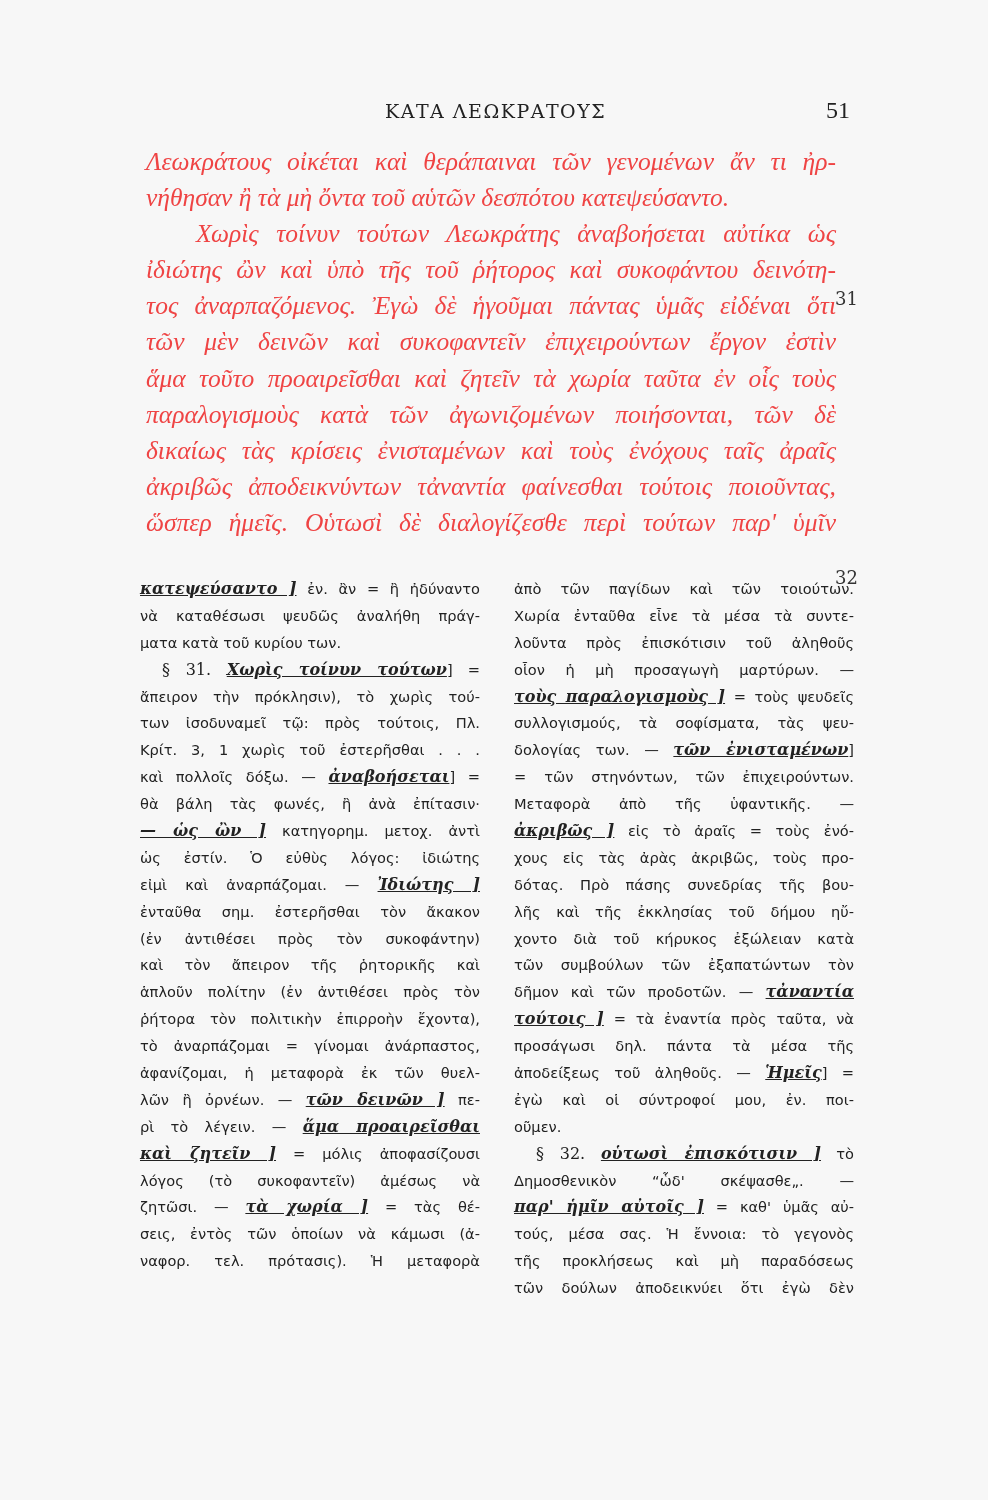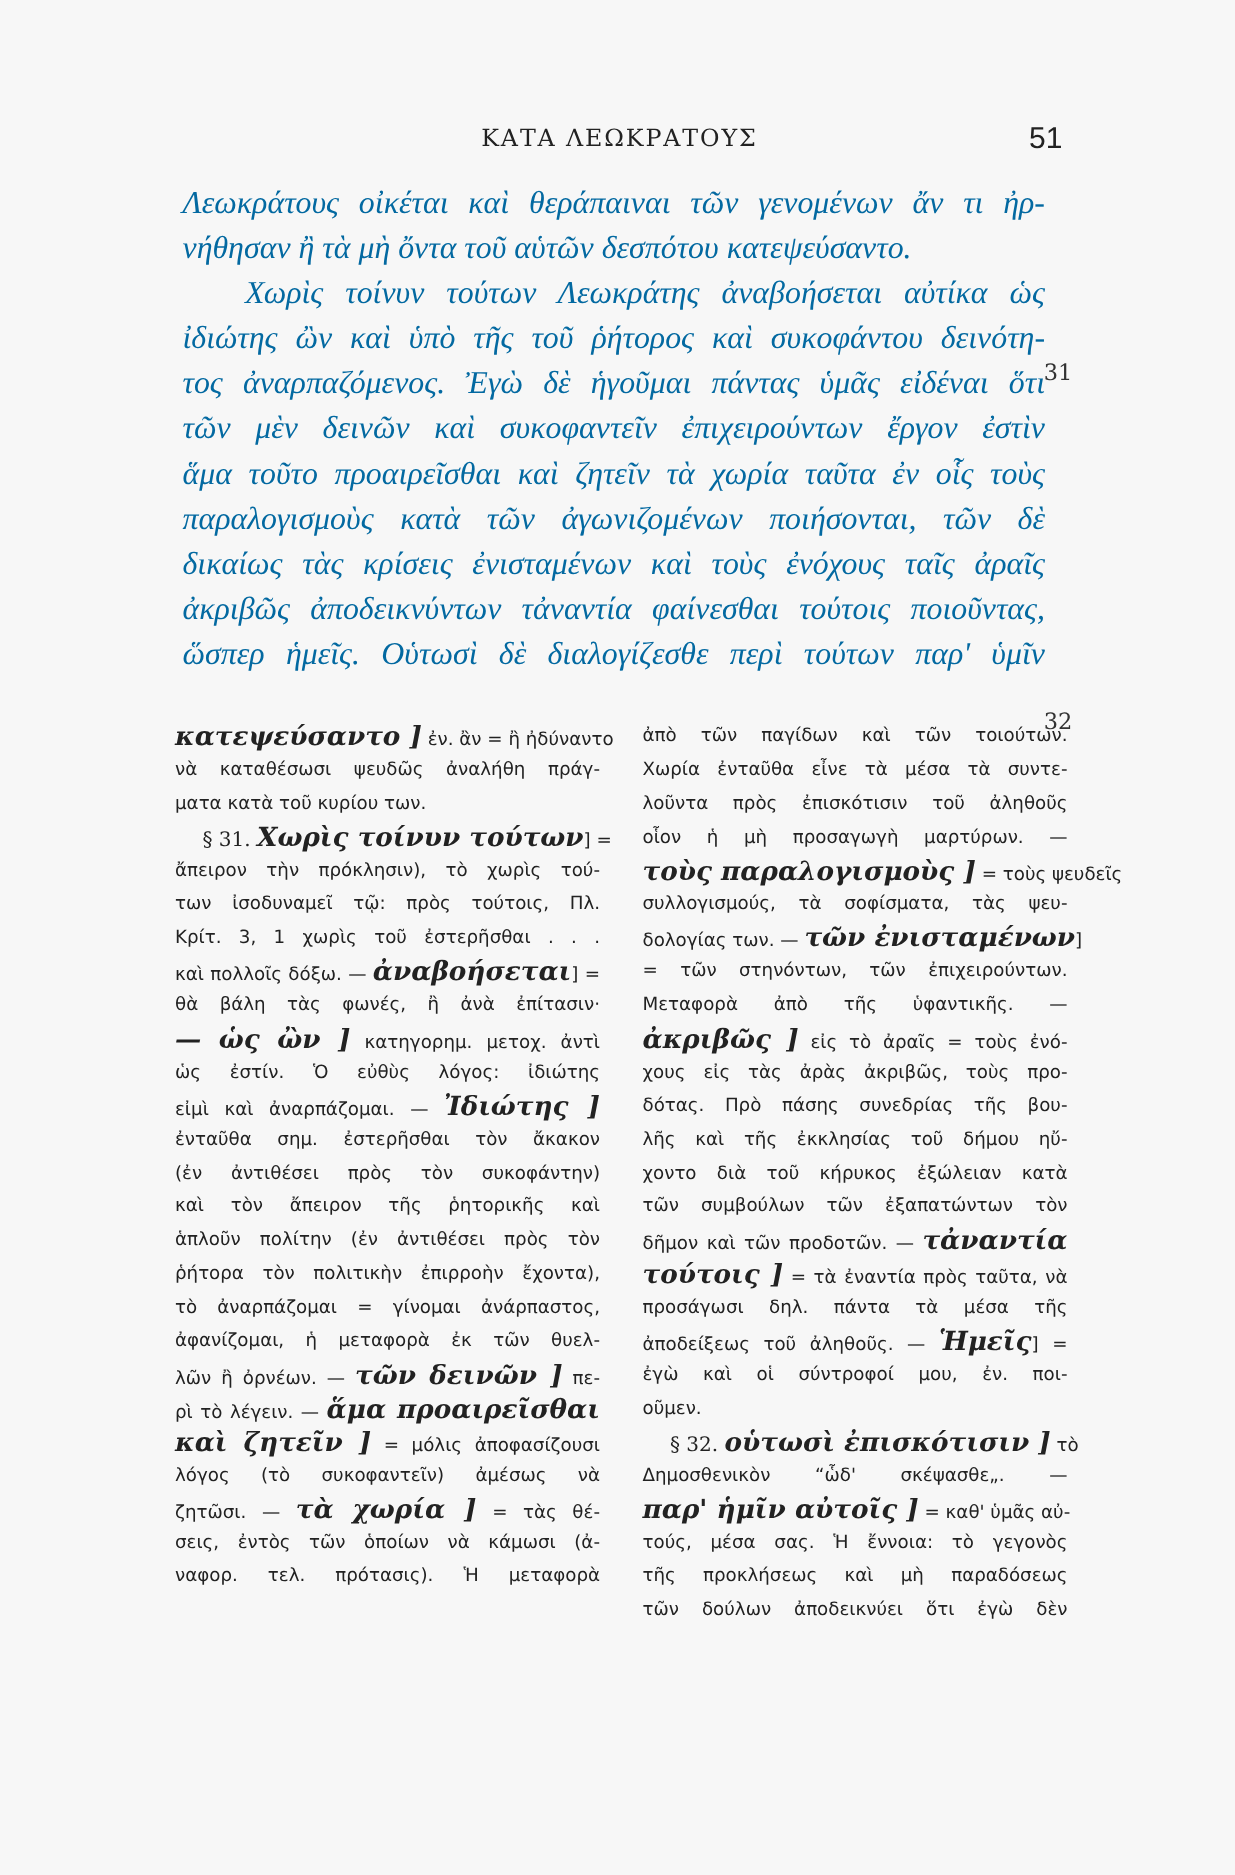--- a/index.html
+++ b/index.html
@@ -13,26 +13,26 @@
   .page { position: absolute; left: 0; top: 0; width: 988px; height: 1274px; }
   .running-head {
     position: absolute; top: 100px; left: 140px; width: 710px; height: 30px;
   }
   .running-title {
     position: absolute; left: 245px; top: 0;
     font-family: "DejaVu Serif", serif; font-size: 19px; letter-spacing: 1.5px; color: #222;
   }
   .page-number {
     position: absolute; right: 0; top: -3px;
-    font-family: Liberation Sans, sans-serif; font-size: 24px; color: #222; text-align: center;
+    font-family: Liberation Serif, serif; font-size: 24px; color: #222; text-align: center;
   }
   .main-text {
     position: absolute; top: 144px; left: 146px; width: 690px;
     font-family: "Liberation Serif", serif; font-style: italic;
-    font-size: 25.5px; line-height: 36.1px; color: #0369a1;
+    font-size: 25.5px; line-height: 36.1px; color: #ef4444;
   }
   .main-line { display: block; white-space: nowrap; text-align: justify; text-align-last: justify; height: 36.1px; }
   .main-line.last { text-align-last: left; }
   .main-line.indent { padding-left: 50px; }
   .margin-num {
     position: absolute; left: 835px;
     font-family: "DejaVu Serif", serif; font-size: 18px; color: #333; margin-top: 36px;
   }
   .notes {
     position: absolute; top: 576px; left: 140px; width: 730px; height: 740px;
@@ -40,21 +40,21 @@
   .note-col {
     position: absolute; top: 0; width: 340px;
     font-family: "DejaVu Sans", sans-serif; font-size: 14.6px; line-height: 26.9px;
     color: #222;
   }
   .note-col.left { left: 0; }
   .note-col.right { left: 374px; }
   .note-line { display: block; white-space: nowrap; height: 26.9px; text-align: justify; text-align-last: justify; }
   .note-line.last { text-align-last: left; }
   .note-line.indent { padding-left: 22px; }
-  .lemma { font-family: "DejaVu Serif", serif; font-weight: bold; font-style: italic; font-size: 21px; }
+  .lemma { font-family: "DejaVu Serif", serif; font-weight: bold; font-style: italic; font-size: 16px; text-decoration: underline; }
   .sect { font-family: "DejaVu Serif", serif; font-size: 16px; }
 </style>
 </head>
 <body>
 
 <div class="page">
 
   <div class="running-head">
     <span class="running-title">ΚΑΤΑ ΛΕΩΚΡΑΤΟΥΣ</span>
     <span class="page-number">51</span>

